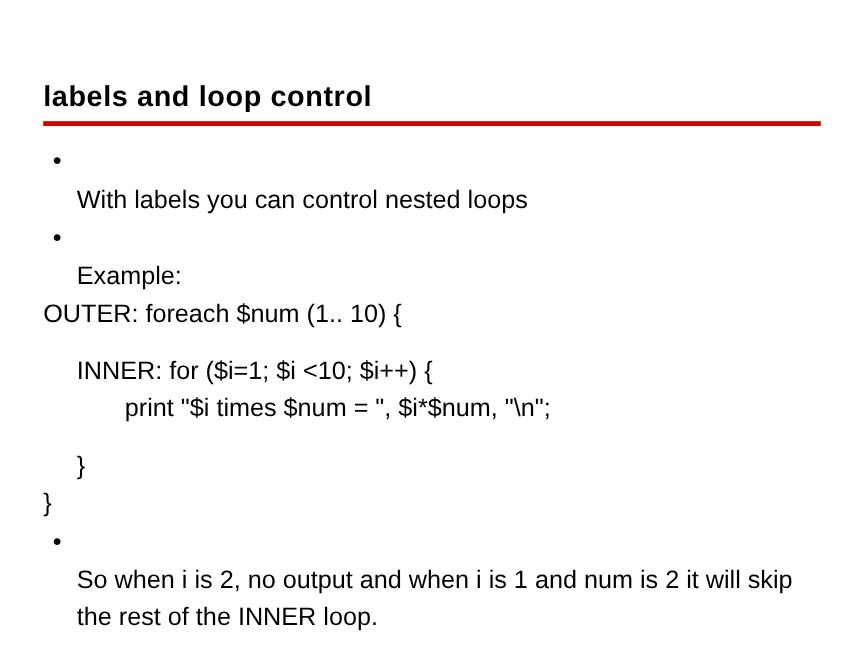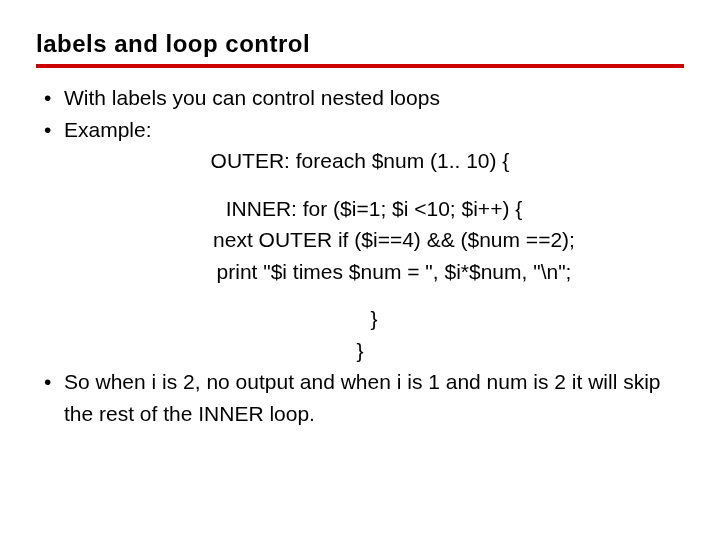--- a/index.html
+++ b/index.html
@@ -13,20 +13,21 @@
       background: #ffffff;
       font-family: Verdana, Arial, sans-serif;
       padding: 30px 36px;
     }
     .title {
       font-size: 24px;
       font-weight: bold;
       color: #000000;
       letter-spacing: 0.5px;
       margin-bottom: 6px;
+      margin-top: 37px;
     }
     .divider {
       height: 4px;
       background: #cc0000;
       margin-bottom: 14px;
     }
     .content {
       font-family: Verdana, Arial, sans-serif;
       font-size: 21px;
       color: #000000;
@@ -35,24 +36,24 @@
     .bullet-line {
       display: flex;
     }
     .bullet {
       width: 28px;
       flex-shrink: 0;
       padding-left: 8px;
     }
     .bullet-text {
       flex: 1;
+      margin-top: 32px;
     }
     .code-line {
       white-space: pre;
-      text-align: center;
     }
     .indent-1 {
       padding-left: 28px;
       margin-top: 16px;
     }
     .indent-2 {
       padding-left: 68px;
     }
   </style>
 </head>
@@ -65,21 +66,20 @@
   <div class="bullet-line">
     <div class="bullet">•</div>
     <div class="bullet-text">With labels you can control nested loops</div>
   </div>
   <div class="bullet-line">
     <div class="bullet">•</div>
     <div class="bullet-text">Example:</div>
   </div>
   <div class="code-line">OUTER: foreach $num (1.. 10) {</div>
   <div class="code-line indent-1">INNER: for ($i=1; $i &lt;10; $i++) {</div>
-  <div class="code-line indent-2">next OUTER if ($i==4) &amp;&amp; ($num ==2);</div>
   <div class="code-line indent-2">print "$i times $num = ", $i*$num, "\n";</div>
   <div class="code-line indent-1">}</div>
   <div class="code-line">}</div>
   <div class="bullet-line">
     <div class="bullet">•</div>
     <div class="bullet-text">So when i is 2, no output and when i is 1 and num is 2 it will skip the rest of the INNER loop.</div>
   </div>
 </div>
 
 </body></html>

